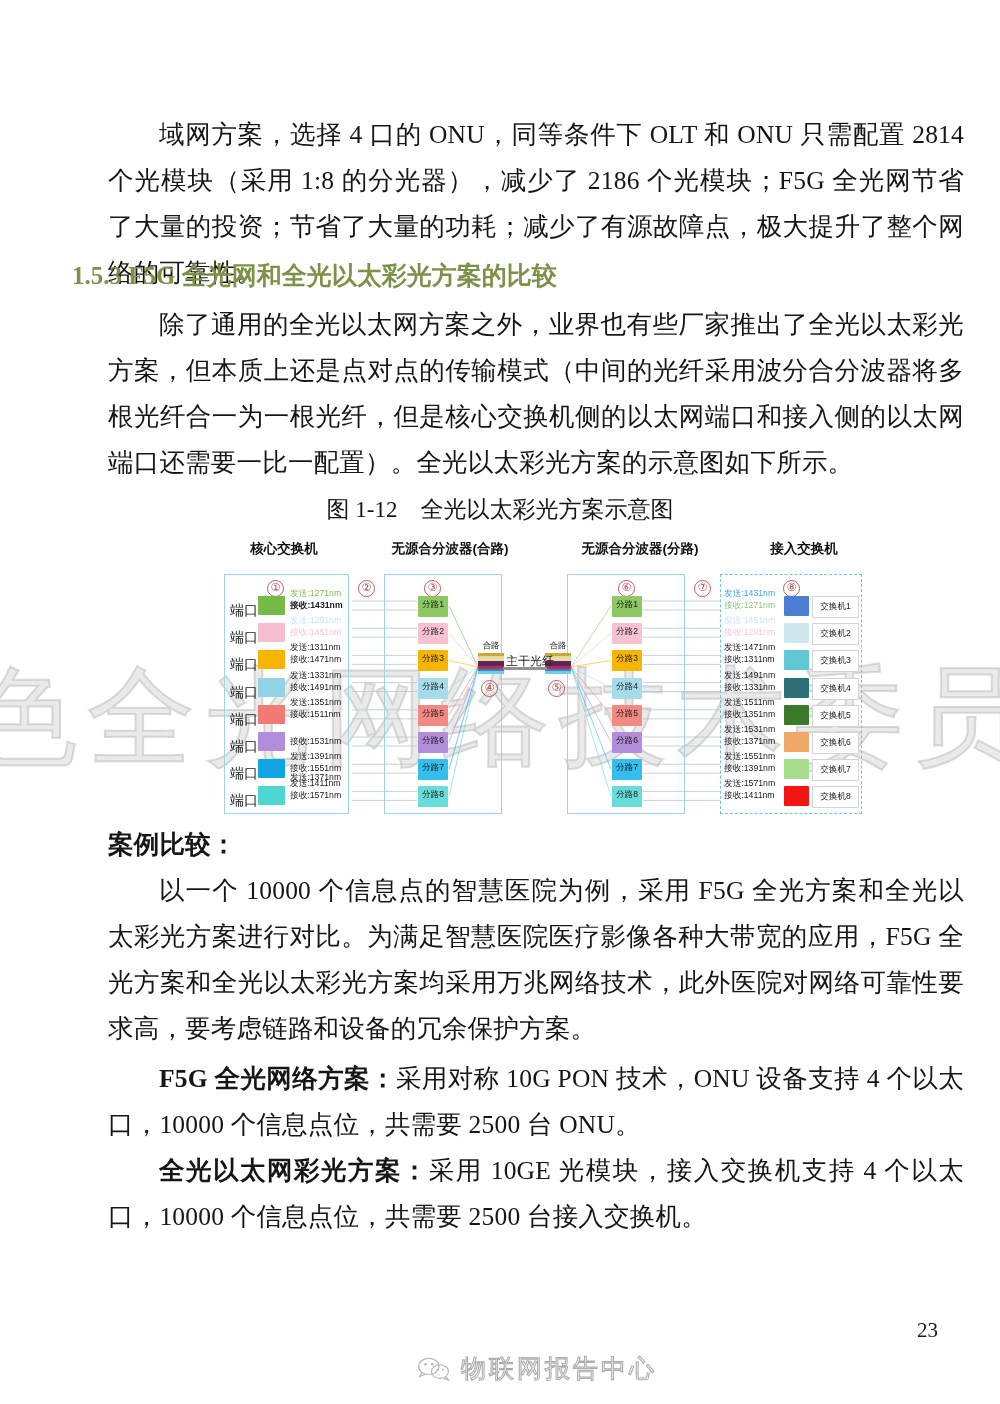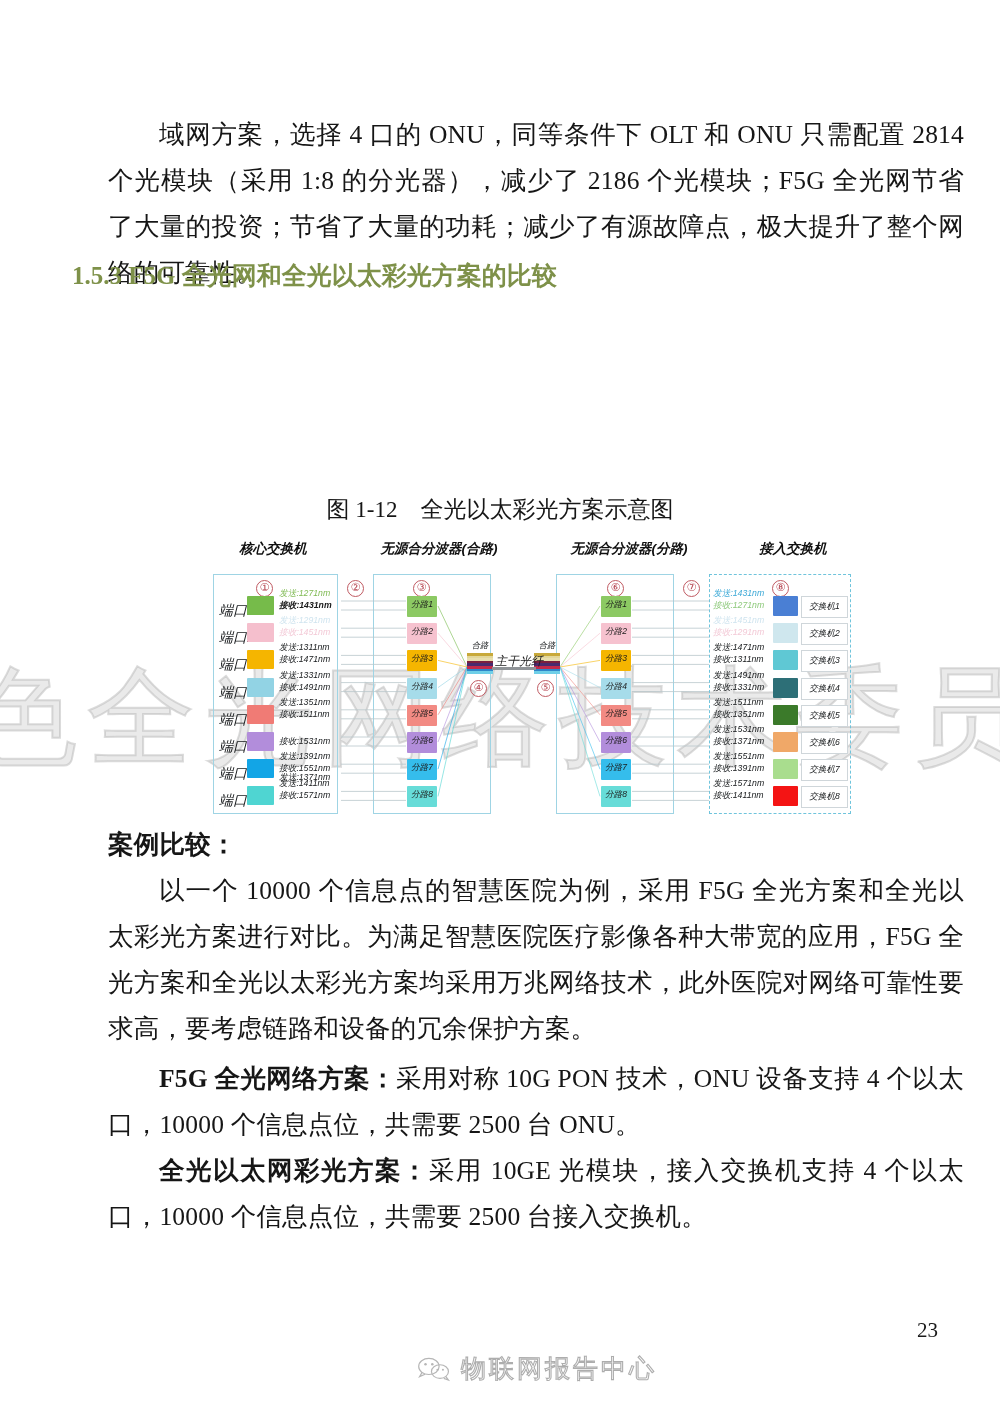--- a/index.html
+++ b/index.html
@@ -52,23 +52,22 @@
     margin-left:37px;
   }
   .footer .wc{width:34px;height:26px;flex:0 0 auto;}
   .footer .ftxt{
     font-size:25px;letter-spacing:3px;color:transparent;
     -webkit-text-stroke:1.1px #8e8e8e;
     font-family:"Liberation Serif","DejaVu Serif",serif;
   }
   
   #figure{
-    position:absolute;left:201px;top:540px;width:660px;height:278px;z-index:12;
+    position:absolute;left:212px;top:540px;width:660px;height:278px;z-index:12;
     font-family:"Liberation Sans","DejaVu Sans",sans-serif;
-    font-style:italic;
   }
   .fig-headers{position:absolute;left:0;top:0;width:660px;height:24px;}
   .fig-head{
     position:absolute;top:0;font-size:13.5px;font-weight:bold;color:#101010;
     text-align:center;white-space:nowrap;
   }
   .panel{position:absolute;border:1px solid #9fd4e4;background:transparent;}
   .panel.dashed{border:1.3px dashed #6fc4dc;}
   .circnum{
     position:absolute;font-size:11px;color:#b5434f;
@@ -113,20 +112,21 @@
 <body>
 
 <div id="watermark">绿色全光网络技术委员会</div>
 
 <div class="page">
 
   <div class="para indent" style="top:112px;">域网方案，选择 4 口的 ONU，同等条件下 OLT 和 ONU 只需配置 2814 个光模块（采用 1:8 的分光器），减少了 2186 个光模块；F5G 全光网节省了大量的投资；节省了大量的功耗；减少了有源故障点，极大提升了整个网络的可靠性。</div>
 
   <div class="h3" style="top:258px;">1.5.3 F5G 全光网和全光以太彩光方案的比较</div>
 
+  <div class="para indent" style="top:302px;">除了通用的全光以太网方案之外，业界也有些厂家推出了全光以太彩光方案，但本质上还是点对点的传输模式（中间的光纤采用波分合分波器将多根光纤合一为一根光纤，但是核心交换机侧的以太网端口和接入侧的以太网端口还需要一比一配置）。全光以太彩光方案的示意图如下所示。</div>
 
   <div class="caption" style="top:494px;">图 1-12　全光以太彩光方案示意图</div>
 
   <div class="para bold" style="top:822px;">案例比较：</div>
 
   <div class="para indent" style="top:868px;">以一个 10000 个信息点的智慧医院为例，采用 F5G 全光方案和全光以太彩光方案进行对比。为满足智慧医院医疗影像各种大带宽的应用，F5G 全光方案和全光以太彩光方案均采用万兆网络技术，此外医院对网络可靠性要求高，要考虑链路和设备的冗余保护方案。</div>
 
   <div class="para indent" style="top:1056px;"><span class="bold">F5G 全光网络方案：</span><span>采用对称 10G PON 技术，ONU 设备支持 4 个以太口，10000 个信息点位，共需要 2500 台 ONU。</span></div>
 
   <div class="para indent" style="top:1148px;"><span class="bold">全光以太网彩光方案：</span><span>采用 10GE 光模块，接入交换机支持 4 个以太口，10000 个信息点位，共需要 2500 台接入交换机。</span></div>

